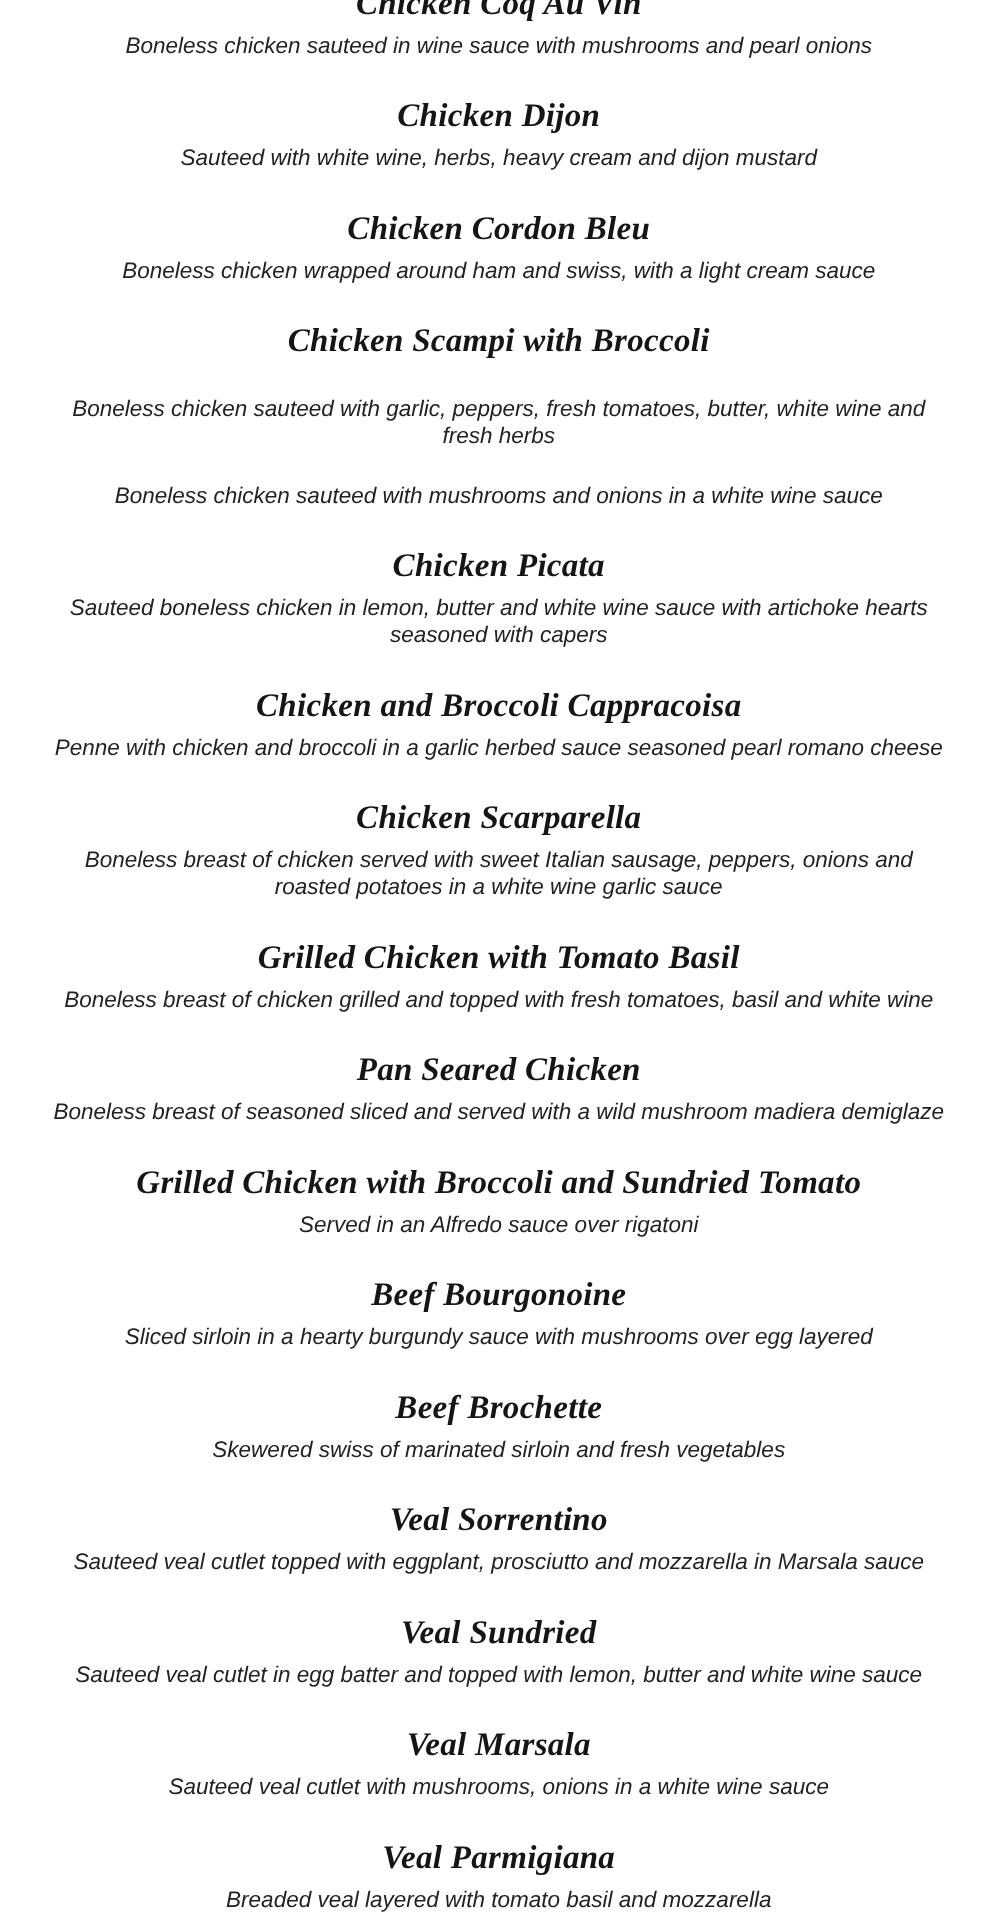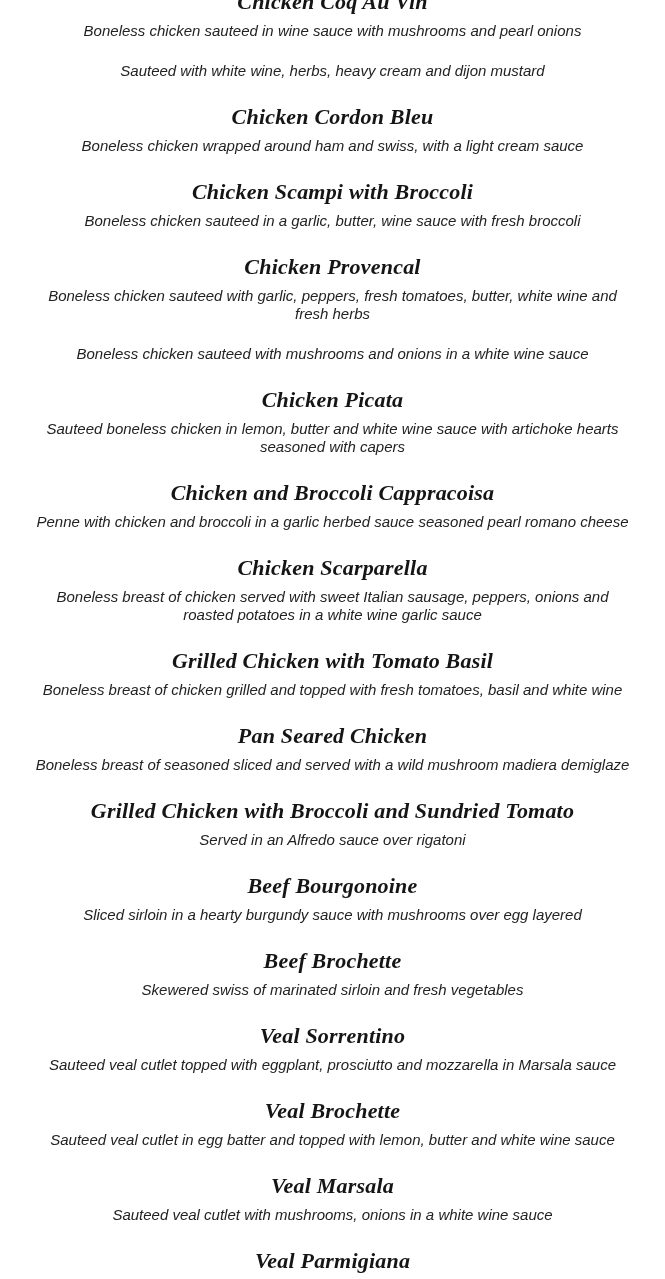--- a/index.html
+++ b/index.html
@@ -45,32 +45,31 @@
 </head>
 <body>
 
 <main>
   <section class="menu-list" id="menu-list">
       <article class="menu-item">
         <h2 class="menu-item-title">Chicken Coq Au Vin</h2>
         <p class="menu-item-desc">Boneless chicken sauteed in wine sauce with mushrooms and pearl onions</p>
       </article>
       <article class="menu-item">
+        <h2 class="menu-item-title">Chicken Dijon</h2>
         <p class="menu-item-desc">Sauteed with white wine, herbs, heavy cream and dijon mustard</p>
       </article>
       <article class="menu-item">
         <h2 class="menu-item-title">Chicken Cordon Bleu</h2>
         <p class="menu-item-desc">Boneless chicken wrapped around ham and swiss, with a light cream sauce</p>
       </article>
       <article class="menu-item">
         <h2 class="menu-item-title">Chicken Scampi with Broccoli</h2>
-        <p class="menu-item-desc">Boneless chicken sauteed in a garlic, butter, wine sauce with fresh broccoli</p>
       </article>
       <article class="menu-item">
-        <h2 class="menu-item-title">Chicken Provencal</h2>
         <p class="menu-item-desc">Boneless chicken sauteed with garlic, peppers, fresh tomatoes, butter, white wine and fresh herbs</p>
       </article>
       <article class="menu-item">
         <p class="menu-item-desc">Boneless chicken sauteed with mushrooms and onions in a white wine sauce</p>
       </article>
       <article class="menu-item">
         <h2 class="menu-item-title">Chicken Picata</h2>
         <p class="menu-item-desc">Sauteed boneless chicken in lemon, butter and white wine sauce with artichoke hearts seasoned with capers</p>
       </article>
       <article class="menu-item">
@@ -99,21 +98,21 @@
       </article>
       <article class="menu-item">
         <h2 class="menu-item-title">Beef Brochette</h2>
         <p class="menu-item-desc">Skewered swiss of marinated sirloin and fresh vegetables</p>
       </article>
       <article class="menu-item">
         <h2 class="menu-item-title">Veal Sorrentino</h2>
         <p class="menu-item-desc">Sauteed veal cutlet topped with eggplant, prosciutto and mozzarella in Marsala sauce</p>
       </article>
       <article class="menu-item">
-        <h2 class="menu-item-title">Veal Brochette</h2>
+        <h2 class="menu-item-title">Veal Sundried</h2>
         <p class="menu-item-desc">Sauteed veal cutlet in egg batter and topped with lemon, butter and white wine sauce</p>
       </article>
       <article class="menu-item">
         <h2 class="menu-item-title">Veal Marsala</h2>
         <p class="menu-item-desc">Sauteed veal cutlet with mushrooms, onions in a white wine sauce</p>
       </article>
       <article class="menu-item">
         <h2 class="menu-item-title">Veal Parmigiana</h2>
         <p class="menu-item-desc">Breaded veal layered with tomato basil and mozzarella</p>
       </article>

